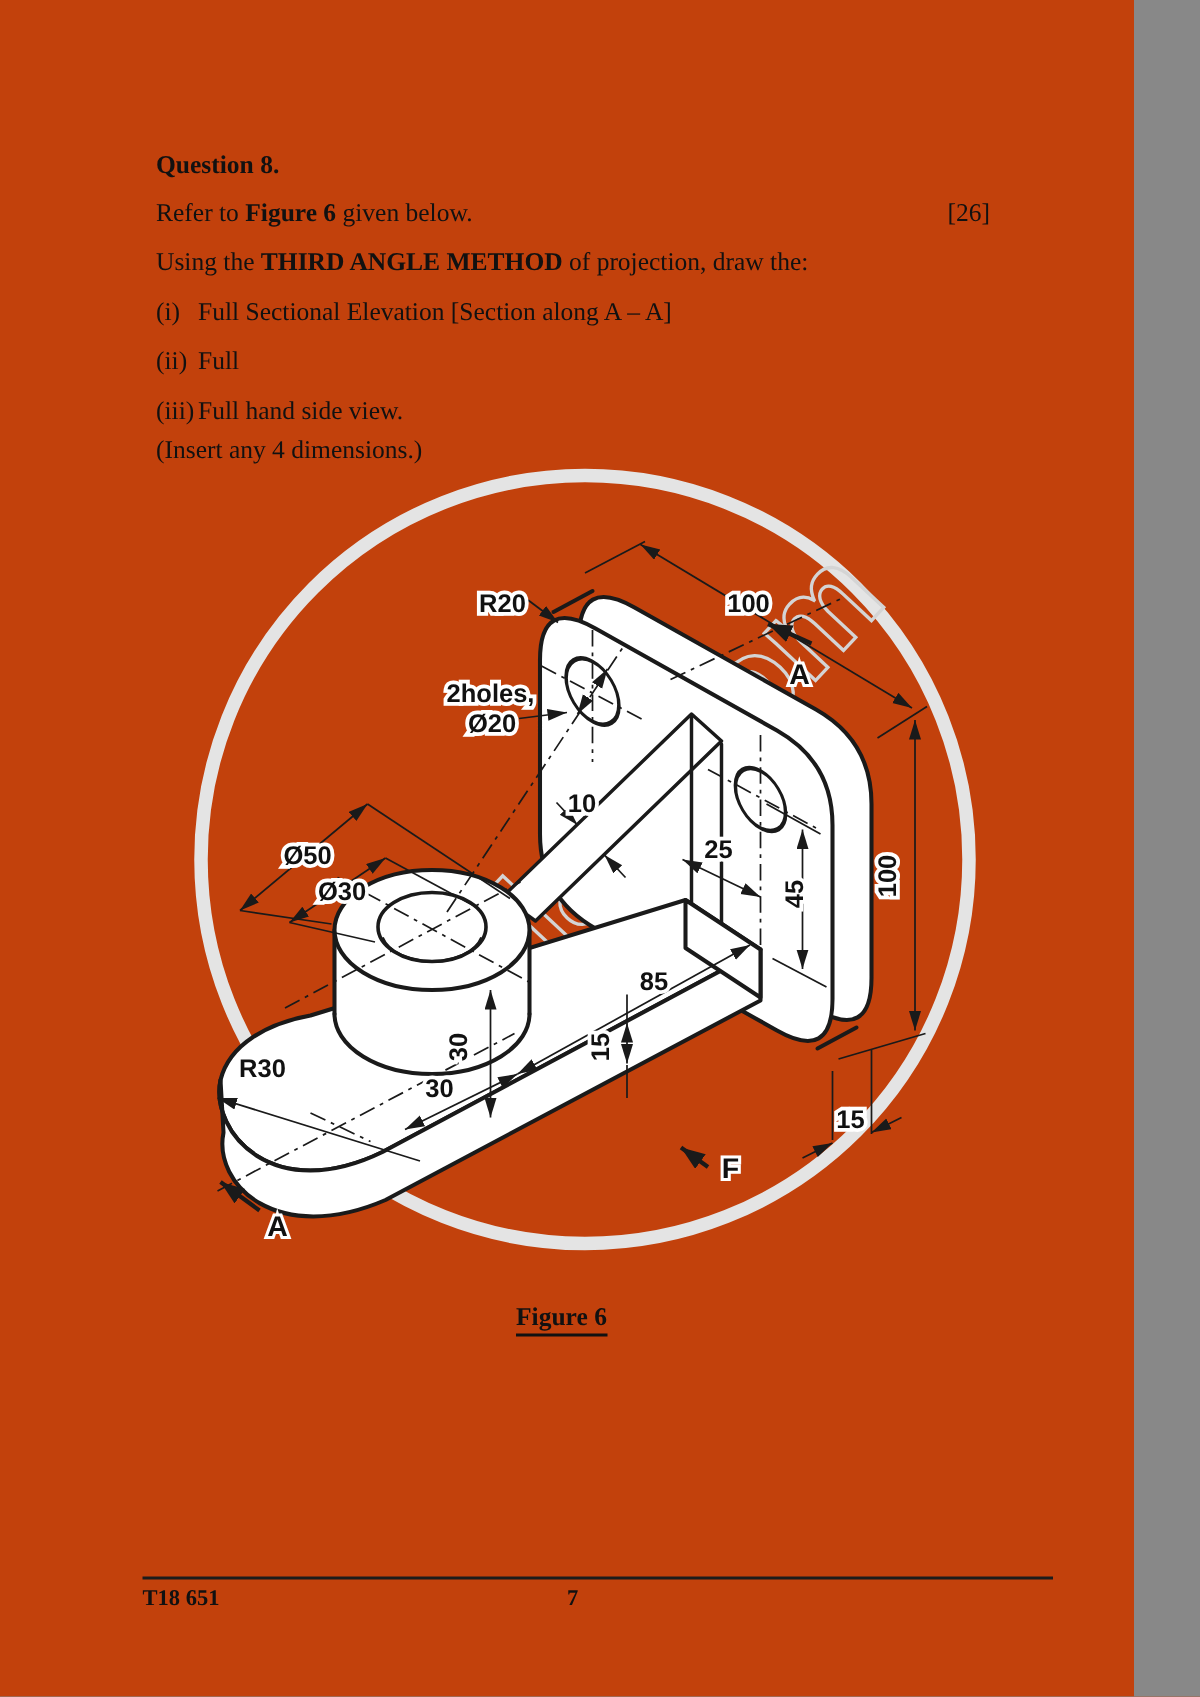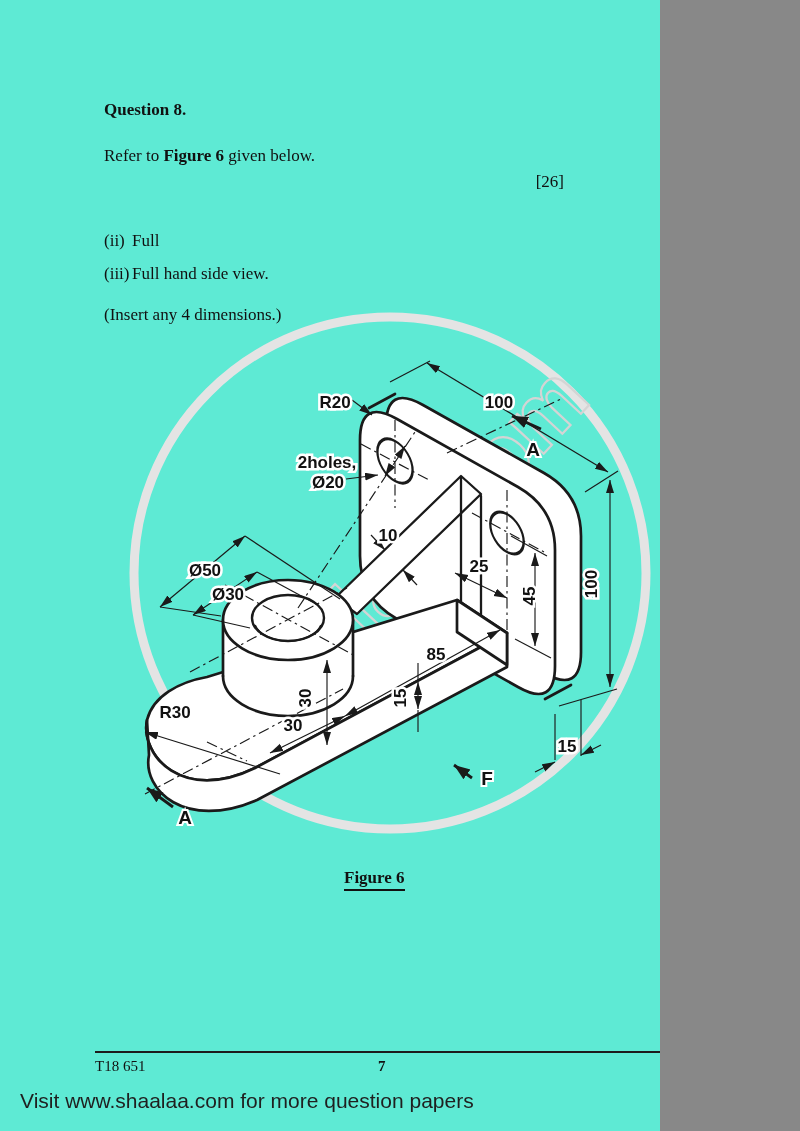--- a/index.html
+++ b/index.html
@@ -1,25 +1,25 @@
 <!DOCTYPE html>
 <html><head>
 <meta charset="utf-8">
 <style>
   html,body{margin:0;padding:0;background:#888;}
-  .page{position:relative;width:660px;height:1131px;background:#5eead4;overflow:hidden;
+  .page{position:relative;width:756px;height:1131px;background:#c2410c;overflow:hidden;
         font-family:"Liberation Serif", serif;color:#111;}
   .qline{position:absolute;left:104px;font-size:17px;line-height:20px;white-space:nowrap;}
   .b{font-weight:bold;}
-  .marks{position:absolute;right:96px;font-size:17px;margin-top:40px;}
+  .marks{position:absolute;right:96px;font-size:17px;}
   .itemnum{display:inline-block;min-width:28px;}
   .fig-caption{position:absolute;left:344px;top:868px;font-size:17px;font-weight:bold;
                border-bottom:2px solid #111;padding-bottom:1px;}
   .footer-rule{position:absolute;left:95px;top:1051px;width:607px;border-top:2px solid #1c1c1c;}
-  .footer-code{position:absolute;left:95px;top:1058px;font-size:15px;font-weight:normal;}
+  .footer-code{position:absolute;left:95px;top:1058px;font-size:15px;font-weight:bold;}
   .footer-page{position:absolute;left:378px;top:1058px;font-size:15px;font-weight:bold;}
   .tagline{position:absolute;left:20px;top:1089px;font-family:"Liberation Sans",sans-serif;
            font-size:21px;color:#1f1f1f;white-space:nowrap;}
   .figsvg{position:absolute;left:95px;top:308px;}
 
   
   .wm-ring{fill:none;stroke:#e4e4e4;stroke-width:9;}
   .wm-text{font-family:"Liberation Sans",sans-serif;font-weight:bold;font-size:88px;
            fill:none;stroke:#d4d4d4;stroke-width:2.2;}
   .solid{fill:#ffffff;stroke:#1a1a1a;stroke-width:2.7;stroke-linejoin:round;}
@@ -34,27 +34,29 @@
   .thickarrow{fill:none;stroke:#1a1a1a;stroke-width:2.8;}
   .arrfill{fill:#1a1a1a;}
 </style>
 </head>
 <body>
 
 <div class="page">
 
   <div class="qline b" style="top:100px">Question 8.</div>
 
-  <div class="qline" style="top:146px"><span>Refer to </span><span class="b">Figure 6</span><span> given below.</span></div>
+  <div class="qline" style="top:132px"><span>Refer to </span><span class="b">Figure 6</span><span> given below.</span></div>
   <div class="marks" style="top:132px">[26]</div>
 
+  <div class="qline" style="top:165px"><span>Using the </span><span class="b">THIRD ANGLE METHOD</span><span> of projection, draw the:</span></div>
 
+  <div class="qline" style="top:198px"><span class="itemnum">(i)</span><span>Full Sectional Elevation [Section along A – A]</span></div>
   <div class="qline" style="top:231px"><span class="itemnum">(ii)</span><span>Full</span></div>
   <div class="qline" style="top:264px"><span class="itemnum">(iii)</span><span>Full hand side view.</span></div>
-  <div class="qline" style="top:305px">(Insert any 4 dimensions.)</div>
+  <div class="qline" style="top:290px">(Insert any 4 dimensions.)</div>
 
   <svg class="figsvg" width="620" height="548" viewBox="0 0 620 548">
     <defs>
       <marker id="ar" markerUnits="userSpaceOnUse" markerWidth="15" markerHeight="10" refX="13" refY="4" orient="auto-start-reverse">
         <path class="arrfill" d="M0,0 L13,4 L0,8 Z"></path>
       </marker>
       <marker id="arB" markerUnits="userSpaceOnUse" markerWidth="20" markerHeight="14" refX="16" refY="6" orient="auto">
         <path class="arrfill" d="M0,0 L16,6 L0,12 Z"></path>
       </marker>
     </defs>
@@ -183,15 +185,14 @@
       <text class="biglbl" x="392" y="477">F</text>
     </g>
   </svg>
 
   <div class="fig-caption">Figure 6</div>
 
   <div class="footer-rule"></div>
   <div class="footer-code">T18 651</div>
   <div class="footer-page">7</div>
 
-  <div class="tagline">Visit www.shaalaa.com for more question papers</div>
 
 </div>
 
 </body></html>

